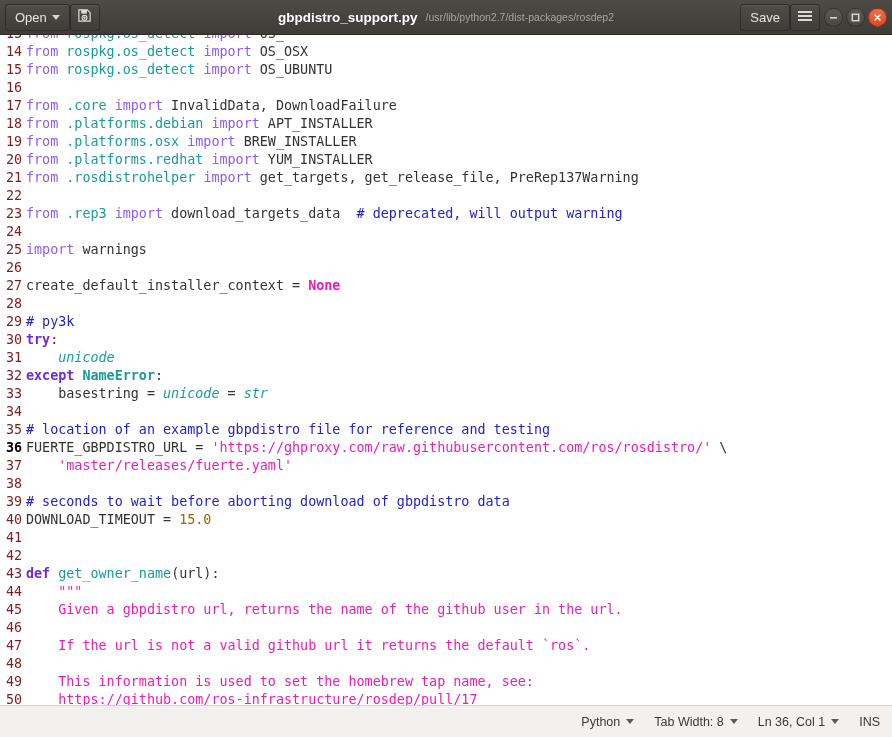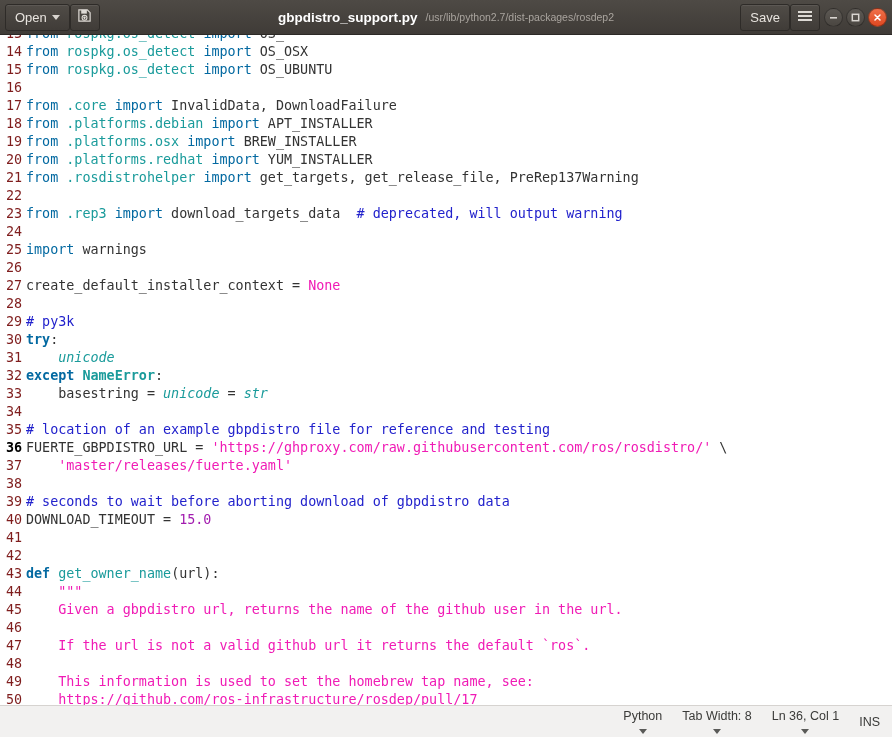--- a/index.html
+++ b/index.html
@@ -114,50 +114,50 @@
     flex: 0 0 26px;
     text-align: right;
     color: #7f1d1d;
     padding-right: 4px;
     user-select: none;
   }
   .gut.cur { font-weight: bold; color: #000000; }
   .src { flex: 1 1 auto; color: #333333; }
 
   
-  .kw   { color: #0369a1; font-weight: bold; }   
-  .imp  { color: #0369a1; }                       
+  .kw   { color: #6d28d9; font-weight: bold; }   
+  .imp  { color: #8b5cf6; }                       
   .mod  { color: #1a9b9b; }                       
   .bi   { color: #1a9b9b; font-style: italic; }                       
   .bib  { color: #1a9b9b; font-weight: bold; }
   .fn   { color: #1a9b9b; }
   .str  { color: #f01bb5; }
-  .num  { color: #a21caf; }
-  .con  { color: #f01bb5; }                       
+  .num  { color: #a16207; }
+  .con  { color: #f01bb5; font-weight: bold; }                       
   .cmt  { color: #2222cc; }
   .doc  { color: #f01bb5; }
   .pl   { color: #333333; }
 
   
   .statusbar {
     height: 32px;
     flex: 0 0 32px;
     background: #f2f1f0;
     border-top: 1px solid #d6d3d0;
     display: flex;
     align-items: center;
     justify-content: flex-end;
     gap: 20px;
     padding: 0 12px;
     font-size: 12.5px;
     color: #3a3a38;
     position: relative;
     user-select: none;
   }
-  .sb-item { display: flex; align-items: center; gap: 6px; cursor: pointer; white-space: nowrap; flex-direction: column; }
+  .sb-item { display: flex; align-items: center; gap: 6px; cursor: pointer; white-space: nowrap; }
   .sb-caret {
     width: 0; height: 0;
     border-left: 4px solid transparent;
     border-right: 4px solid transparent;
     border-top: 5px solid #5a5a58;
   }
   .sb-ins { cursor: default; justify-content: flex-end; }
   .watermark {
     position: absolute;
     left: 655px; top: 5px;

